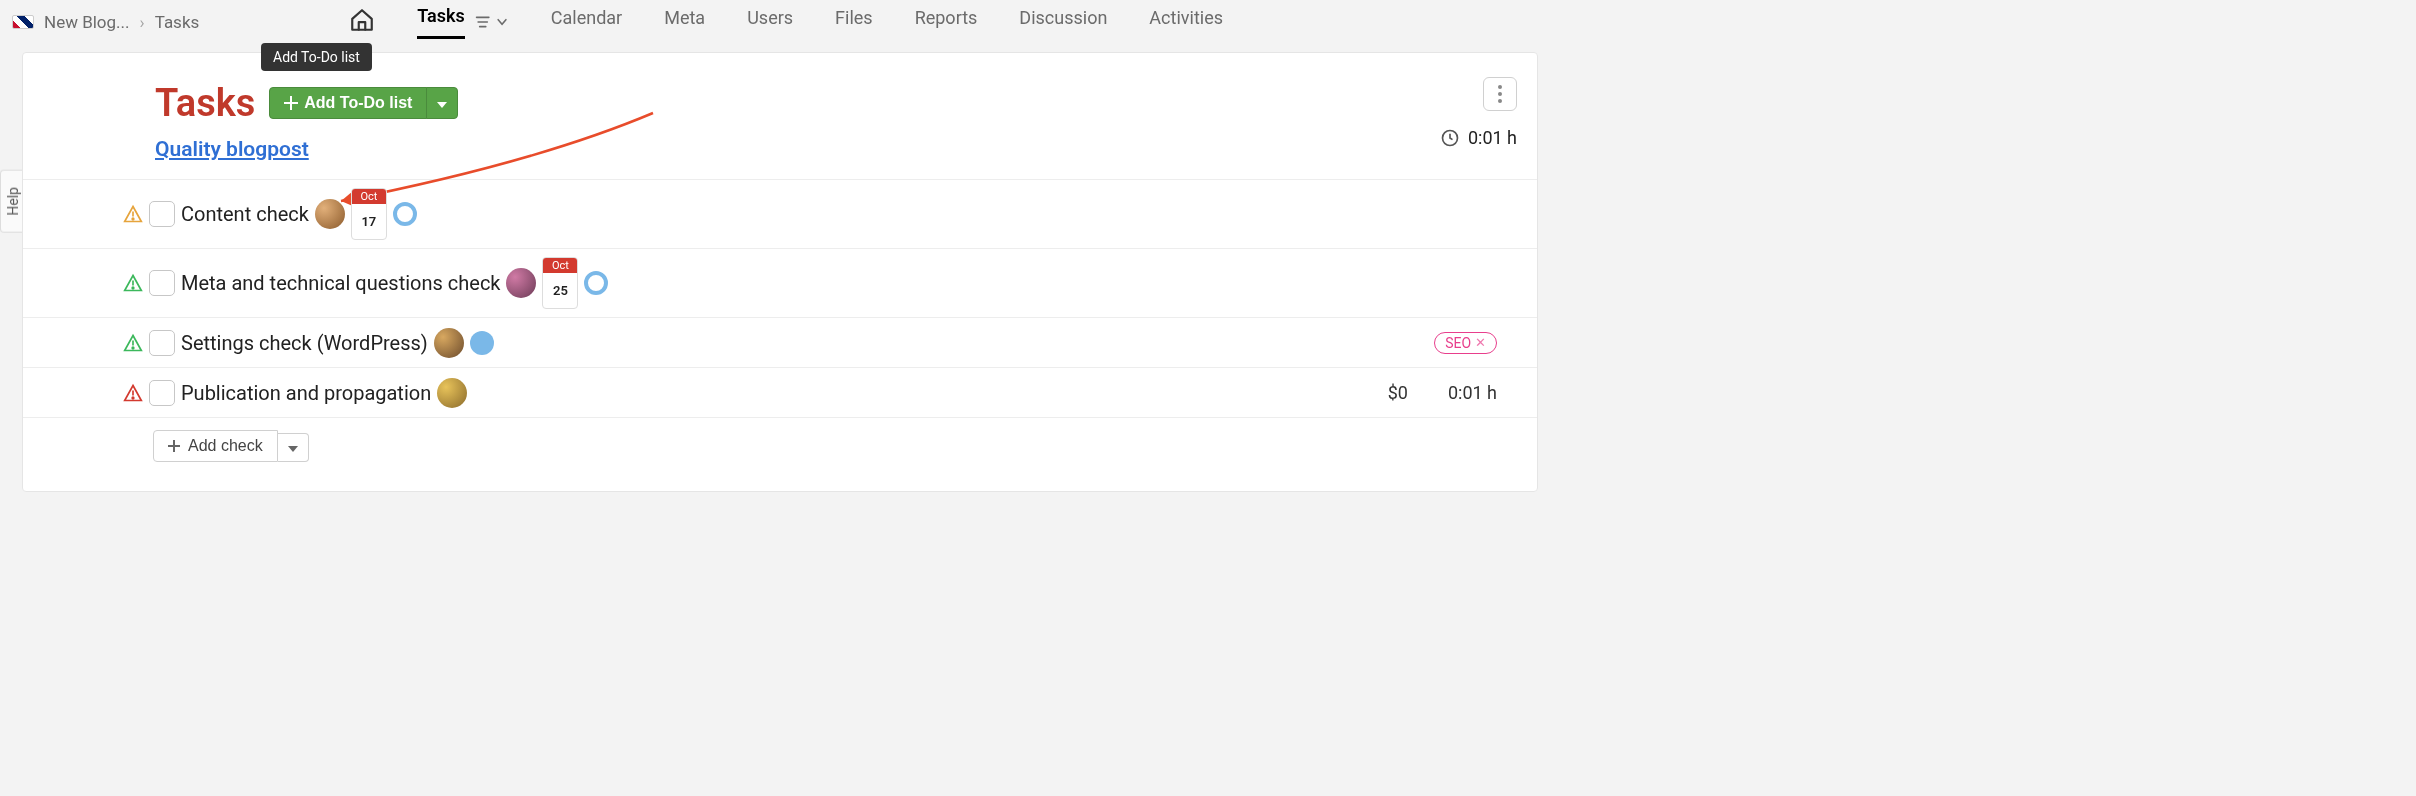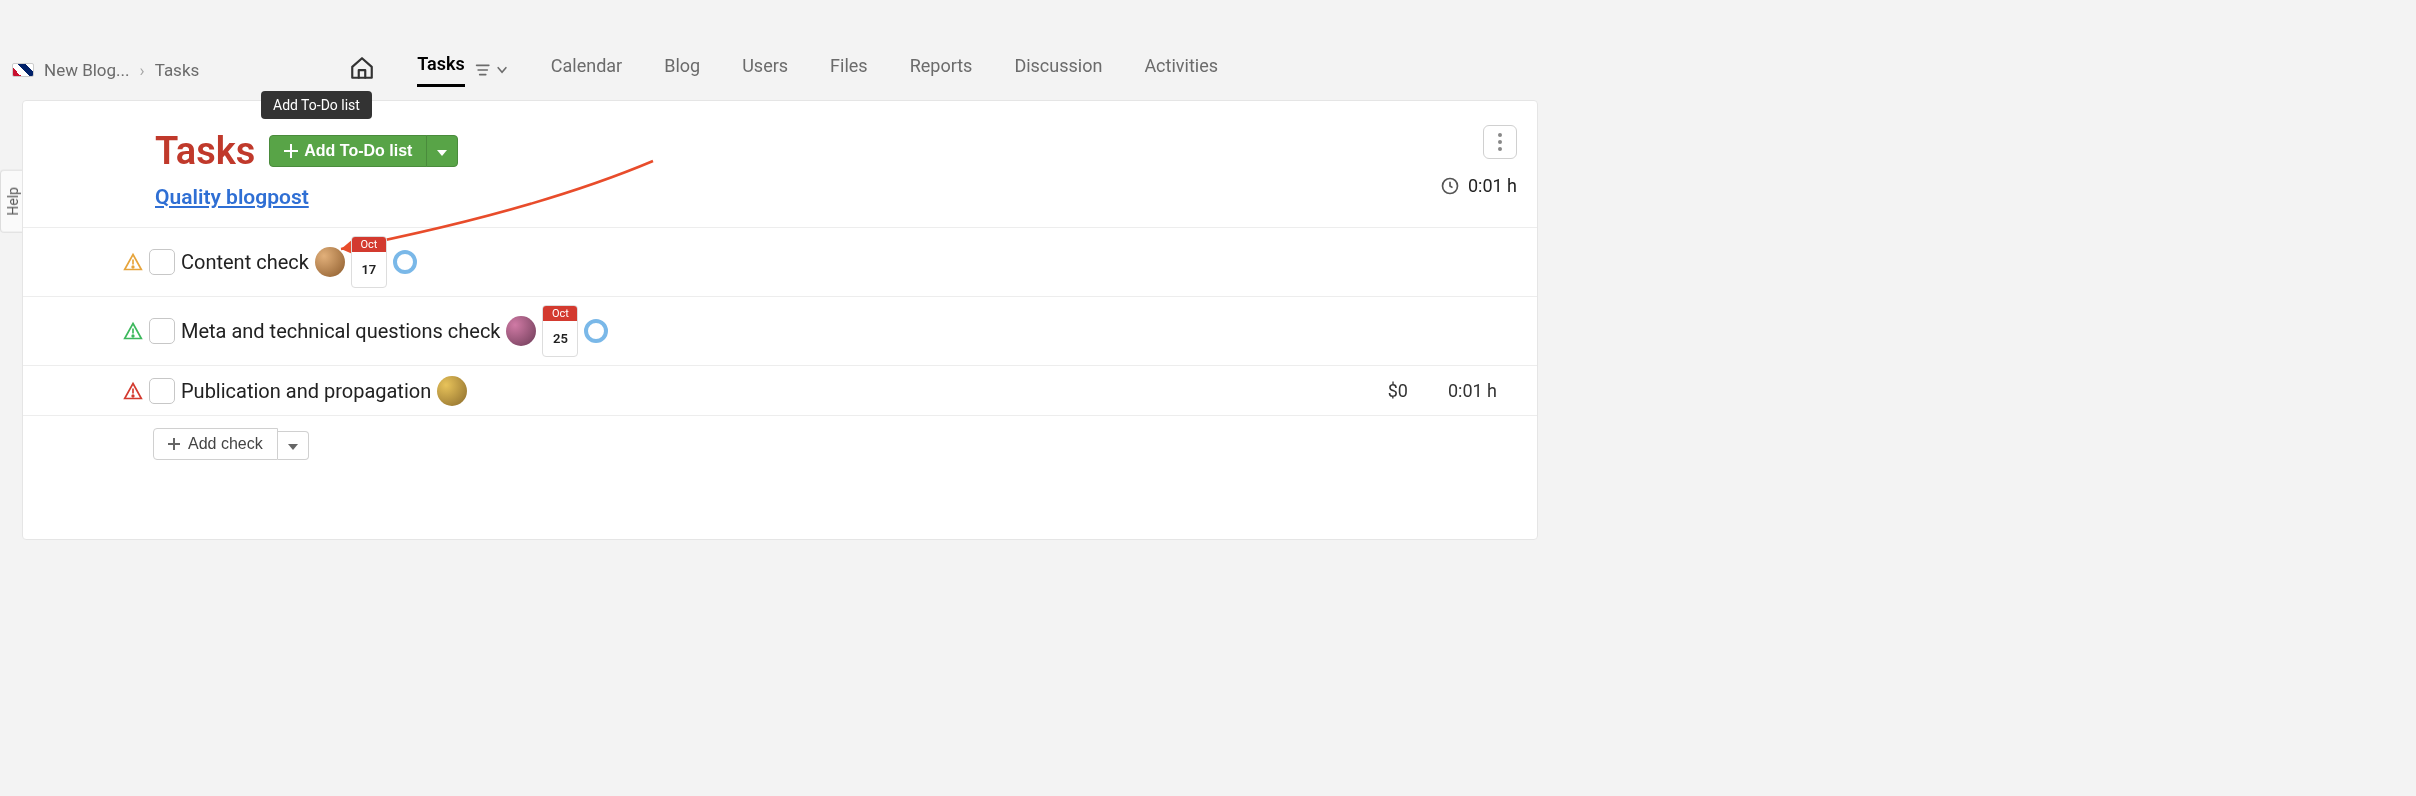--- a/index.html
+++ b/index.html
@@ -1,17 +1,17 @@
 <!DOCTYPE html>
 <html><head>
   <meta charset="utf-8">
   <style>
     * { box-sizing: border-box; margin: 0; padding: 0; }
     body { font-family: -apple-system, BlinkMacSystemFont, "Segoe UI", Roboto, Helvetica, Arial, sans-serif; background: #f3f3f3; color: #222; width: 2416px; }
-    .wrapper { width: 1560px; margin-top: 48px; }
+    .wrapper { width: 1560px; }
     .topbar { height: 44px; display: flex; align-items: center; gap: 10px; padding-left: 12px; font-size: 17px; color: #6b6b6b; }
     .flag { width: 22px; height: 14px; background: linear-gradient(45deg,#c8102e 25%,#fff 25%,#fff 50%,#012169 50%,#012169 75%,#fff 75%); border:1px solid #ccc; border-radius:2px; }
     .bc-link { color: #6b6b6b; text-decoration: none; }
     .bc-sep { color: #a5a5a5; }
     .bc-current { color: #6b6b6b; }
     .nav { display: flex; align-items: center; gap: 42px; margin-left: 140px; }
     .home-icon svg { width: 26px; height: 26px; }
     .nav-item { font-size: 18px; color: #6b6b6b; text-decoration: none; padding-bottom: 10px; }
     .nav-item.active { color: #000; font-weight: 600; border-bottom: 3px solid #000; }
     .filter-icon { color:#6b6b6b; display:inline-flex; align-items:center; margin-left:-32px; }
@@ -72,21 +72,21 @@
       <a href="#" class="nav-item active">Tasks</a>
       <span class="filter-icon">
         <svg width="34" height="18" viewBox="0 0 44 18" fill="none" stroke="#6b6b6b" stroke-width="2" stroke-linecap="round">
             <line x1="2" y1="3" x2="18" y2="3"></line>
             <line x1="4" y1="9" x2="16" y2="9"></line>
             <line x1="6" y1="15" x2="14" y2="15"></line>
             <polyline points="30,6 35,12 40,6"></polyline>
           </svg>
       </span>
       <a href="#" class="nav-item">Calendar</a>
-      <a href="#" class="nav-item">Blog</a>
+      <a href="#" class="nav-item">Meta</a>
       <a href="#" class="nav-item">Users</a>
       <a href="#" class="nav-item">Files</a>
       <a href="#" class="nav-item">Reports</a>
       <a href="#" class="nav-item">Discussion</a>
       <a href="#" class="nav-item">Activities</a>
     </div>
   </div>
 
   <div class="card">
     <div class="kebab">
@@ -164,20 +164,37 @@
         <span class="task-title">Meta and technical questions check</span>
         <span class="avatar a2"></span>
         <span class="date-chip">
           <span class="month">Oct</span>
           <span class="day">25</span>
         </span>
         <span class="status-ring"></span>
       </div>
 
 
+      <div class="task-row">
+        <span class="priority-icon">
+          <svg width="20" height="20" viewBox="0 0 24 24" fill="none" stroke="#3cb85c" stroke-width="2">
+              <path d="M12 3 L22 21 H2 Z"></path>
+              <line x1="12" y1="9" x2="12" y2="15"></line>
+              <circle cx="12" cy="18" r="1" fill="#3cb85c"></circle>
+            </svg>
+        </span>
+        <span class="chk"></span>
+        <span class="task-title">Settings check (WordPress)</span>
+        <span class="avatar a4"></span>
+        <span class="status-ring-solid"></span>
+        <span class="tag">
+          <span>SEO</span>
+          <span class="x">✕</span>
+        </span>
+      </div>
 
       <div class="task-row">
         <span class="priority-icon">
           <svg width="20" height="20" viewBox="0 0 24 24" fill="none" stroke="#d33a2f" stroke-width="2">
               <path d="M12 3 L22 21 H2 Z"></path>
               <line x1="12" y1="9" x2="12" y2="15"></line>
               <circle cx="12" cy="18" r="1" fill="#d33a2f"></circle>
             </svg>
         </span>
         <span class="chk"></span>

